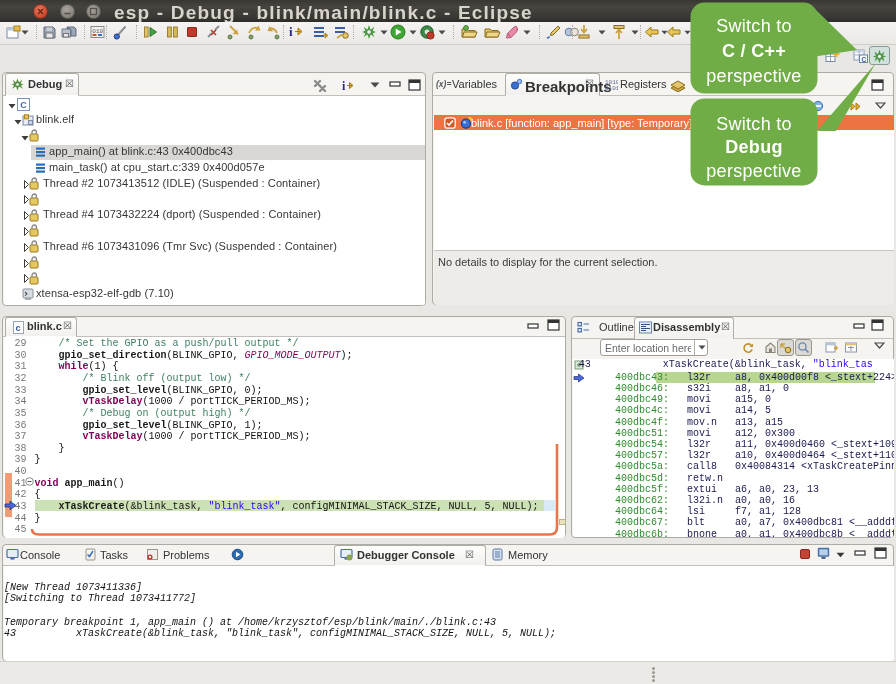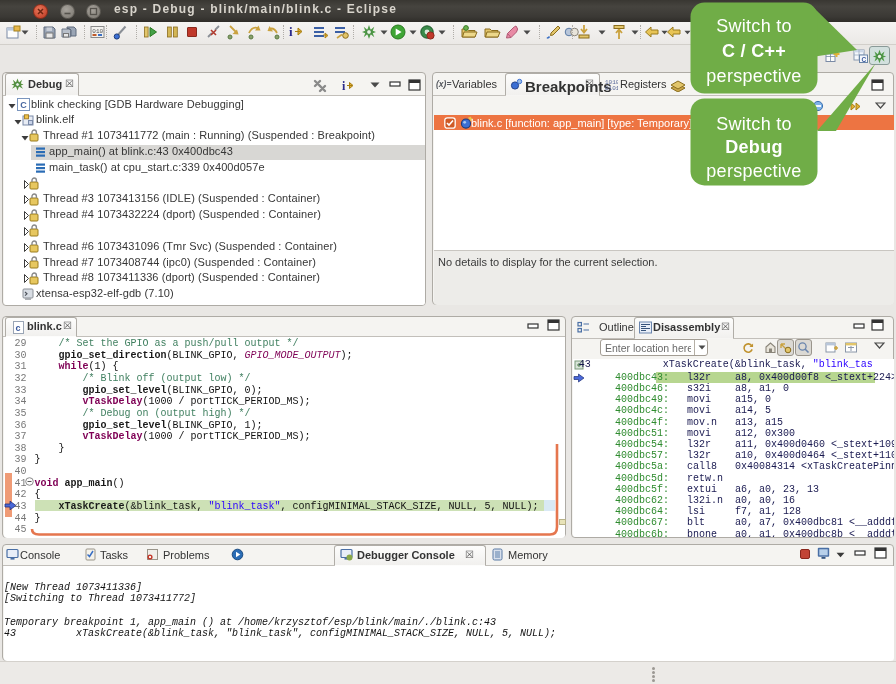--- a/index.html
+++ b/index.html
@@ -25,21 +25,21 @@
 .icon { position:absolute; }
 .cm { color:#3f7f5f; } .kw { color:#7f0055; font-weight:bold; }
 .fn { font-weight:bold; color:#1a1a1a;margin-top:37px; } .st { color:#2a00ff; }
 .mi { color:#7f0055; font-style:italic; } .kwf { color:#7f0055; font-weight:bold; }
 .ga { color:#2e8b2e; } .di { color:#191950; }
 </style>
 </head>
 <body>
 
 <div id="titlebar">
- <div class="t" style="font-size:12px; letter-spacing:1.2px; top:2px;">esp - Debug - blink/main/blink.c - Eclipse</div>
+ <div class="t" style="font-size:19px; letter-spacing:1.2px; top:2px;">esp - Debug - blink/main/blink.c - Eclipse</div>
 </div>
 <div class="wbtn" style="left:33px; background:radial-gradient(circle at 40% 35%,#e8775a,#c84830 72%); border:1px solid #8a2c1a;">
  <svg width="13" height="13" viewBox="0 0 13 13">
       <path d="M4 4 L9 9 M9 4 L4 9" stroke="#6e2512" stroke-width="1.5"></path>
     </svg>
   </div>
 <div class="wbtn" style="left:60px; background:radial-gradient(circle at 40% 35%,#a7a39c,#87837c 70%); border:1px solid #5e5b55;">
  <svg width="13" height="13" viewBox="0 0 13 13">
       <path d="M3.5 8.5 H9.5" stroke="#55524c" stroke-width="1.6"></path>
     </svg>
@@ -275,30 +275,26 @@
       </svg>
     </div>
  <div class="icon" style="left:405px; top:6px;">
       <svg width="13" height="12" viewBox="0 0 13 12">
         <rect x="1" y="1" width="11" height="10" fill="#fff" stroke="#333" stroke-width="1.2"></rect>
         <rect x="1" y="1" width="11" height="3" fill="#333"></rect>
       </svg>
     </div>
 
  <div class="abs" style="left:28px; top:72px; width:394px; height:15px; background:#d8d7d4;"></div>
- <div class="tree-row" style="left:28px; top:24.5px;">blink checking [GDB Hardware Debugging]</div>
  <div class="tree-row" style="left:33px; top:40.3px;text-align:center;">blink.elf</div>
- <div class="tree-row" style="left:40px; top:56.1px;">Thread #1 1073411772 (main : Running) (Suspended : Breakpoint)</div>
  <div class="tree-row" style="left:46px; top:71.9px;">app_main() at blink.c:43 0x400dbc43</div>
  <div class="tree-row" style="left:46px; top:87.7px;">main_task() at cpu_start.c:339 0x400d057e</div>
- <div class="tree-row" style="left:40px; top:119.3px;">Thread #3 1073413156 (IDLE) (Suspended : Container)</div>
+ <div class="tree-row" style="left:40px; top:103.5px;">Thread #2 1073413512 (IDLE) (Suspended : Container)</div>
  <div class="tree-row" style="left:40px; top:135.1px;">Thread #4 1073432224 (dport) (Suspended : Container)</div>
  <div class="tree-row" style="left:40px; top:166.7px;">Thread #6 1073431096 (Tmr Svc) (Suspended : Container)</div>
- <div class="tree-row" style="left:40px; top:182.5px;">Thread #7 1073408744 (ipc0) (Suspended : Container)</div>
- <div class="tree-row" style="left:40px; top:198.3px;">Thread #8 1073411336 (dport) (Suspended : Container)</div>
  <div class="tree-row" style="left:33px; top:214.1px;">xtensa-esp32-elf-gdb (7.10)</div>
 
  <svg class="icon" style="left:5px; top:29px;" width="8" height="8" viewBox="0 0 8 8">
       <path d="M0.5 2 L7.5 2 L4 6.5 Z" fill="#3c3c3c"></path>
     </svg>
  <svg class="icon" style="left:11px; top:44.8px;" width="8" height="8" viewBox="0 0 8 8">
       <path d="M0.5 2 L7.5 2 L4 6.5 Z" fill="#3c3c3c"></path>
     </svg>
  <svg class="icon" style="left:18px; top:60.6px;" width="8" height="8" viewBox="0 0 8 8">
       <path d="M0.5 2 L7.5 2 L4 6.5 Z" fill="#3c3c3c"></path>

